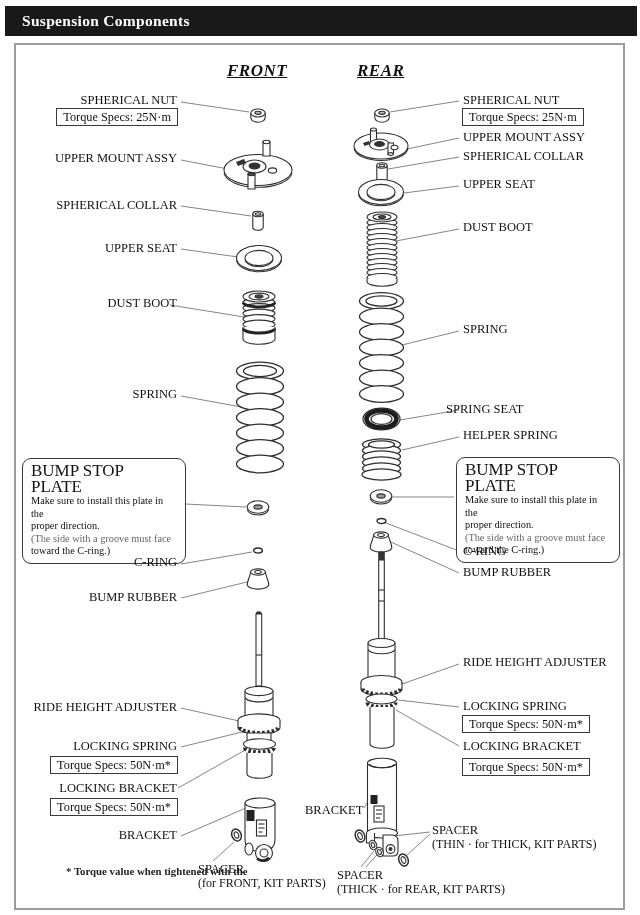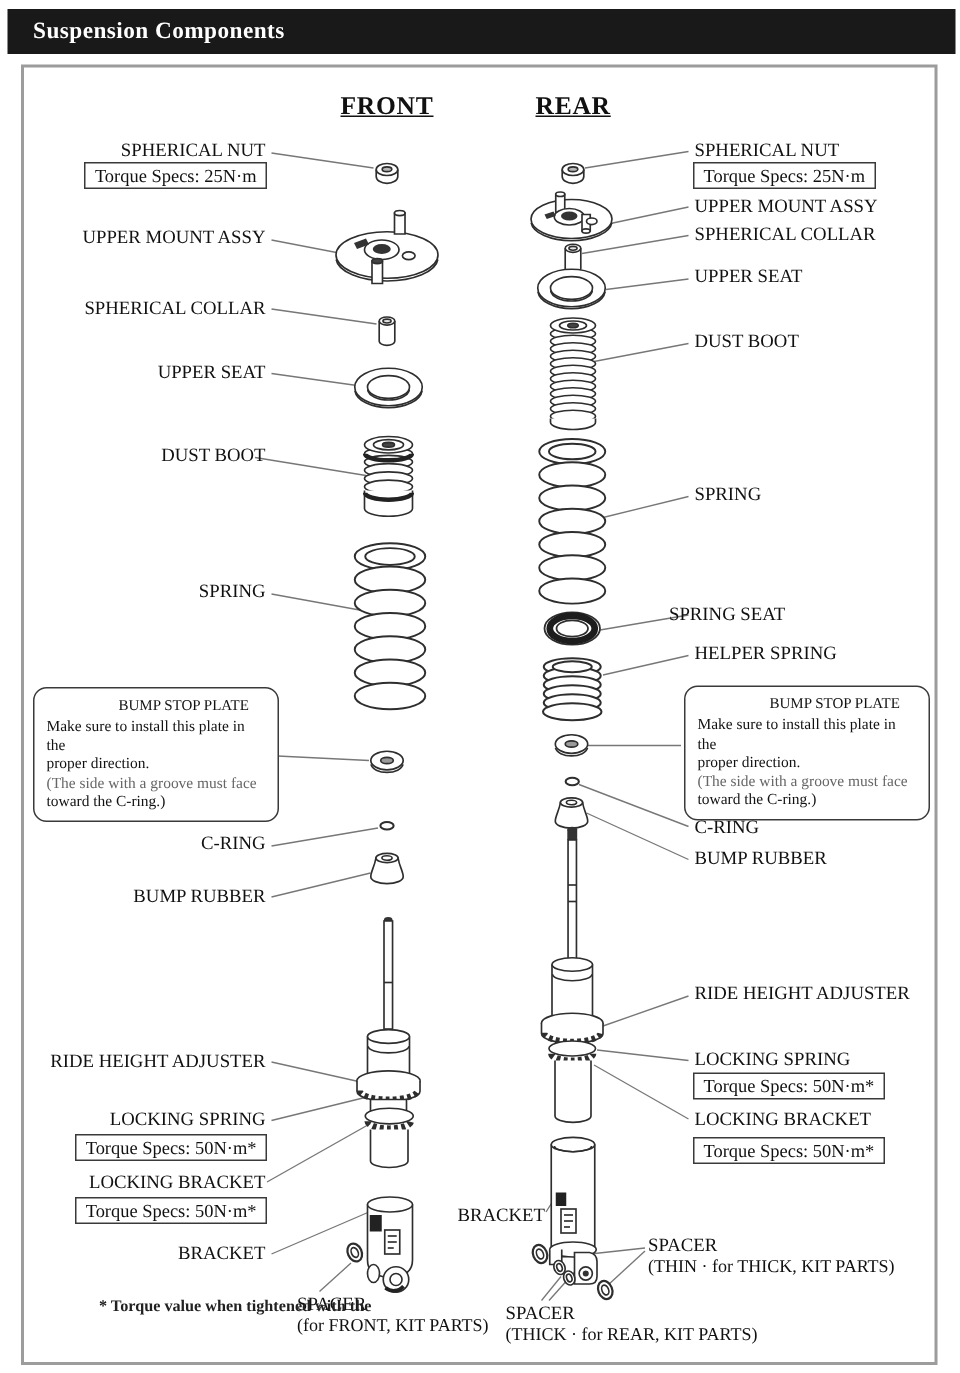--- a/index.html
+++ b/index.html
@@ -5,28 +5,28 @@
   html,body{margin:0;padding:0;background:#fff;}
   body{width:640px;height:915px;position:relative;overflow:hidden;
        font-family:"Liberation Serif",serif;color:#111;}
   .hdr{position:absolute;left:5px;top:6px;width:615px;height:30px;background:#191919;
        border-radius:0;color:#fff;font-weight:bold;font-size:15.5px;line-height:30px;
        padding-left:17px;letter-spacing:.3px;}
   .frame{position:absolute;left:14px;top:43px;width:607px;height:863px;
          border:2px solid #9c9c9c;background:#fff;}
   svg.diag{position:absolute;left:0;top:0;}
   .col-h{position:absolute;font-weight:bold;font-size:17px;letter-spacing:.5px;
-         text-decoration:underline;white-space:nowrap;}
+         text-decoration:underline;white-space:nowrap;font-style:italic;}
   .lbl{position:absolute;font-size:12.5px;white-space:nowrap;line-height:13px;}
   .lbl.r{text-align:right;}
   .tq{position:absolute;border:1.5px solid #3a3a3a;background:#fff;font-size:12.3px;
       line-height:14px;padding:1px 6px;white-space:nowrap;}
   .note{position:absolute;border:1.5px solid #3a3a3a;border-radius:9px;background:#fff;
         padding:4px 8px 5px;}
-  .note .nt{font-size:10px;line-height:16px;margin-left:48px;}
+  .note .nt{font-size:17px;line-height:16px;}
   .note .nl{font-size:10.3px;line-height:12.6px;font-weight:400;}
   .note .nl.lt{font-weight:400;color:#666;}
   .two .sub{font-size:12px;}
   .two div{line-height:13.8px;white-space:nowrap;}
   .fnote{position:absolute;font-size:10.8px;line-height:13.5px;white-space:nowrap;margin-left:38px;}
   .fnote .l1{font-weight:600;color:#222;}
   .fnote .l2{color:#666;padding-left:10px;}
 </style>
 </head>
 <body>

